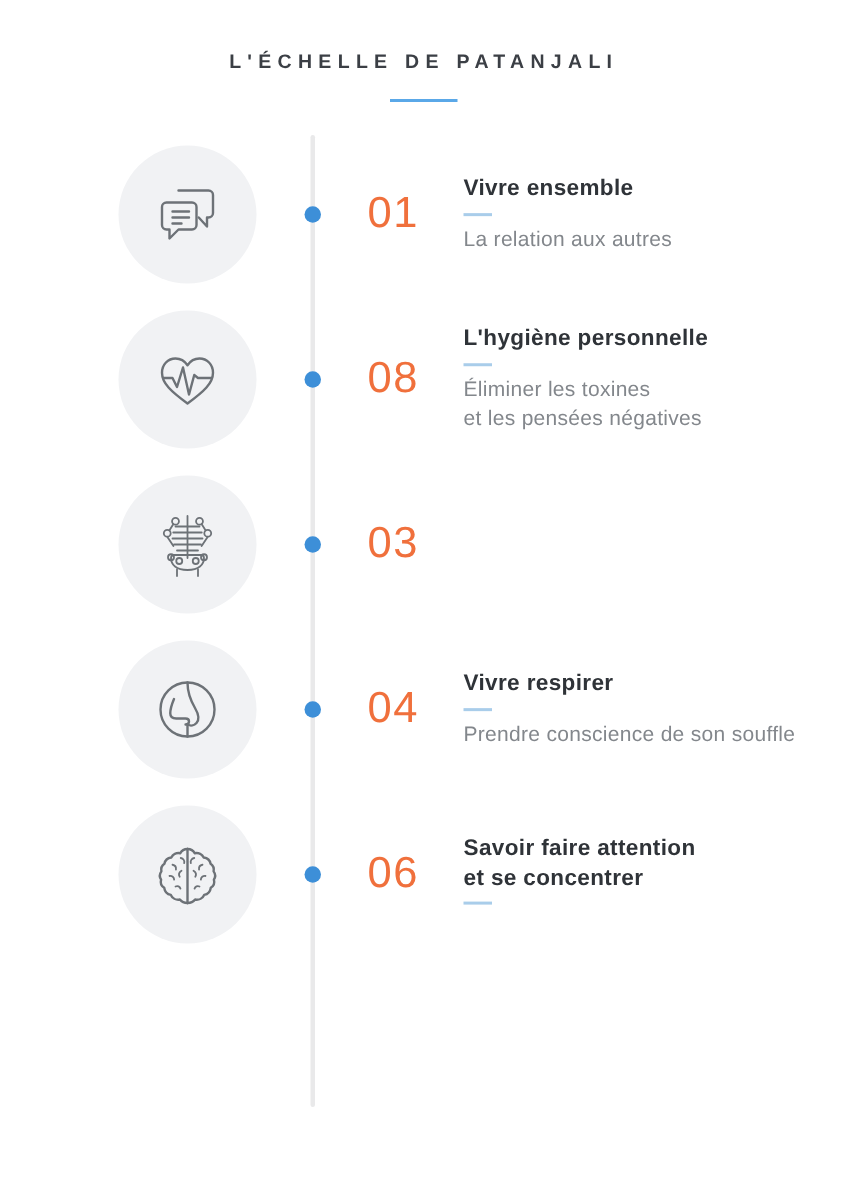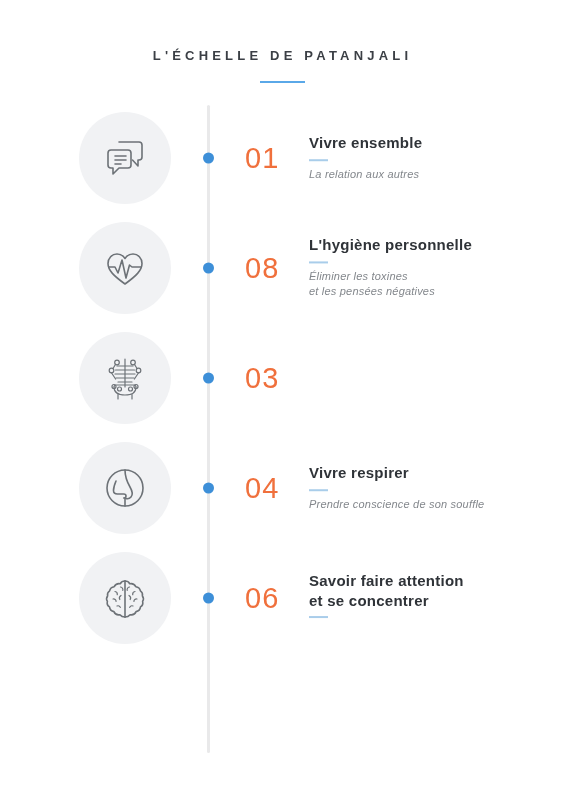--- a/index.html
+++ b/index.html
@@ -12,21 +12,20 @@
     height: 800px;
     font-family: "Liberation Sans", sans-serif;
     position: relative;
     overflow: hidden;
   }
 
   
   .header {
     padding-top: 33px;
     text-align: center;
-    margin-top: 15px;
   }
   .header-title {
     font-size: 13px;
     font-weight: bold;
     letter-spacing: 4.2px;
     color: #3b3f45;
     text-transform: uppercase;
     line-height: 1.2;
     white-space: nowrap;
   }
@@ -139,22 +138,21 @@
     line-height: 1.33;
     white-space: pre-line;
   }
   .step-rule {
     width: 19px;
     height: 2px;
     background: #a9cdea;
     margin: 6px 0 6px 0;
   }
   .step-sub {
-    font-size: 11px;
-    font-style: italic;
+    font-size: 14px;
     color: #83878c;
     letter-spacing: 0.2px;
     line-height: 1.42;
     white-space: pre-line;
   }
 </style>
 </head>
 <body>
 
 <div class="header">

